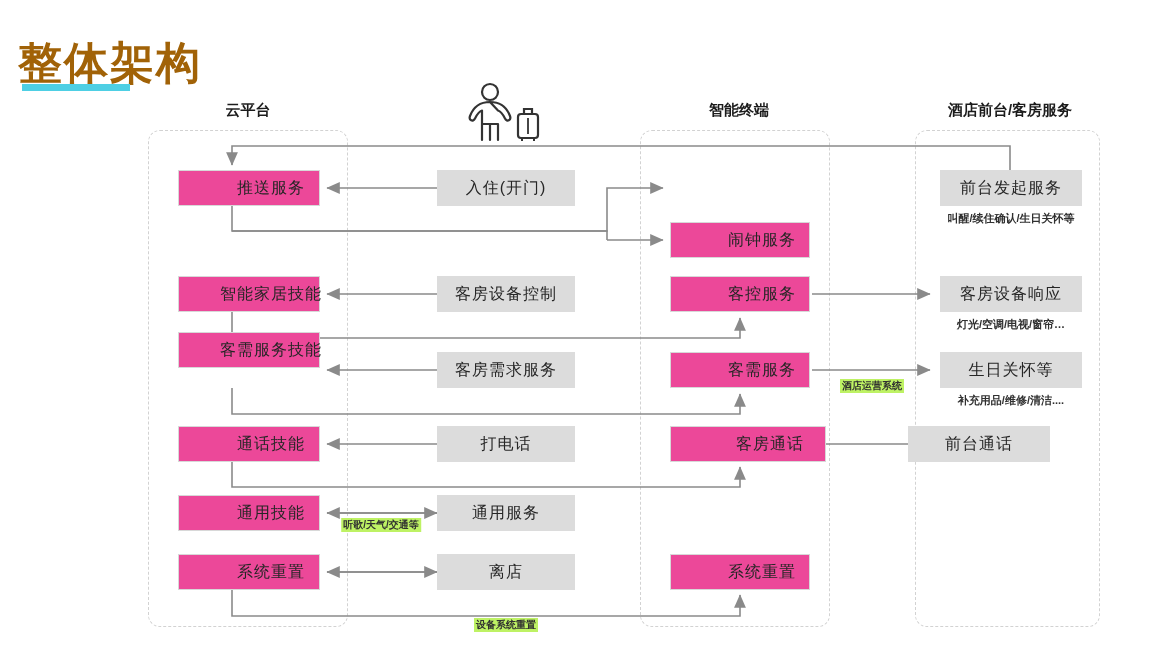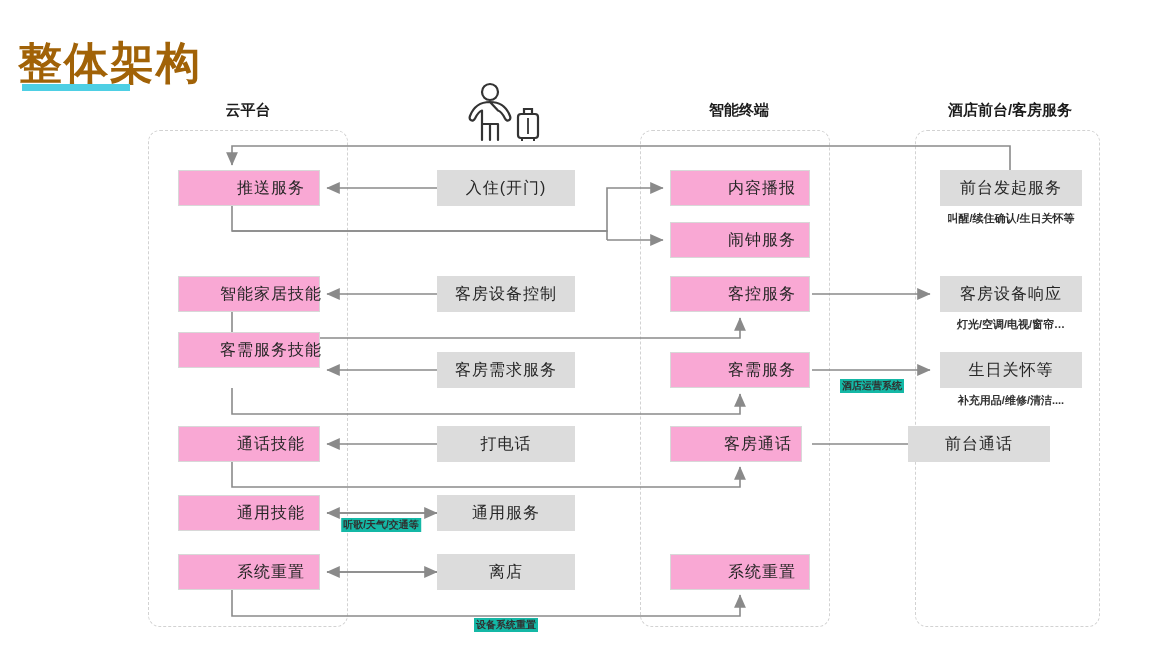--- a/index.html
+++ b/index.html
@@ -61,21 +61,21 @@
     box-sizing: border-box;
     display: flex;
     align-items: center;
     justify-content: center;
     font-size: 16px;
     color: #262626;
     letter-spacing: 1px;
     white-space: nowrap;
   }
   .node.white {
-    background: #f9a8d4;
+    background: #ec4899;
     border: 1px solid #d8d8d8;
     padding-left: 44px;
   }
   .node.grey {
     background: #dcdcdc;
     border: none;
   }
   .caption {
     position: absolute;
     font-size: 11px;
@@ -85,21 +85,21 @@
     text-align: center;
     transform: translateX(-50%);
   }
   .edge-label {
     position: absolute;
     font-size: 10px;
     font-weight: 700;
     color: #303030;
     white-space: nowrap;
     transform: translateX(-50%);
-    background: #14b8a6;
+    background: #bef264;
     padding: 0 2px;
   }
   .person-icon {
     position: absolute;
     left: 462px;
     top: 82px;
     width: 82px;
     height: 62px;
   }
   svg.wires {
@@ -193,25 +193,24 @@
   <div class="node white" style="left:178px; top:495px; width:142px; height:36px;">通用技能</div>
   <div class="node white" style="left:178px; top:554px; width:142px; height:36px;">系统重置</div>
 
   <div class="node grey" style="left:437px; top:170px; width:138px; height:36px;">入住(开门)</div>
   <div class="node grey" style="left:437px; top:276px; width:138px; height:36px;">客房设备控制</div>
   <div class="node grey" style="left:437px; top:352px; width:138px; height:36px;">客房需求服务</div>
   <div class="node grey" style="left:437px; top:426px; width:138px; height:36px;">打电话</div>
   <div class="node grey" style="left:437px; top:495px; width:138px; height:36px;">通用服务</div>
   <div class="node grey" style="left:437px; top:554px; width:138px; height:36px;">离店</div>
 
-  <div class="node white" style="left:670px; top:170px; width:140px; height:36px;">内容播报</div>
   <div class="node white" style="left:670px; top:222px; width:140px; height:36px;">闹钟服务</div>
   <div class="node white" style="left:670px; top:276px; width:140px; height:36px;">客控服务</div>
   <div class="node white" style="left:670px; top:352px; width:140px; height:36px;">客需服务</div>
-  <div class="node white" style="left:670px; top:426px; width:132px; height:36px;">客房通话</div>
+  <div class="node white" style="left:670px; top:426px; width:156px; height:36px;">客房通话</div>
   <div class="node white" style="left:670px; top:554px; width:140px; height:36px;">系统重置</div>
 
   <div class="node grey" style="left:940px; top:170px; width:142px; height:36px;">前台发起服务</div>
   <div class="caption" style="left:1011px; top:211px;">叫醒/续住确认/生日关怀等</div>
 
   <div class="node grey" style="left:940px; top:276px; width:142px; height:36px;">客房设备响应</div>
   <div class="caption" style="left:1011px; top:317px;">灯光/空调/电视/窗帘…</div>
 
   <div class="node grey" style="left:940px; top:352px; width:142px; height:36px;">生日关怀等</div>
   <div class="caption" style="left:1011px; top:393px;">补充用品/维修/清洁....</div>

